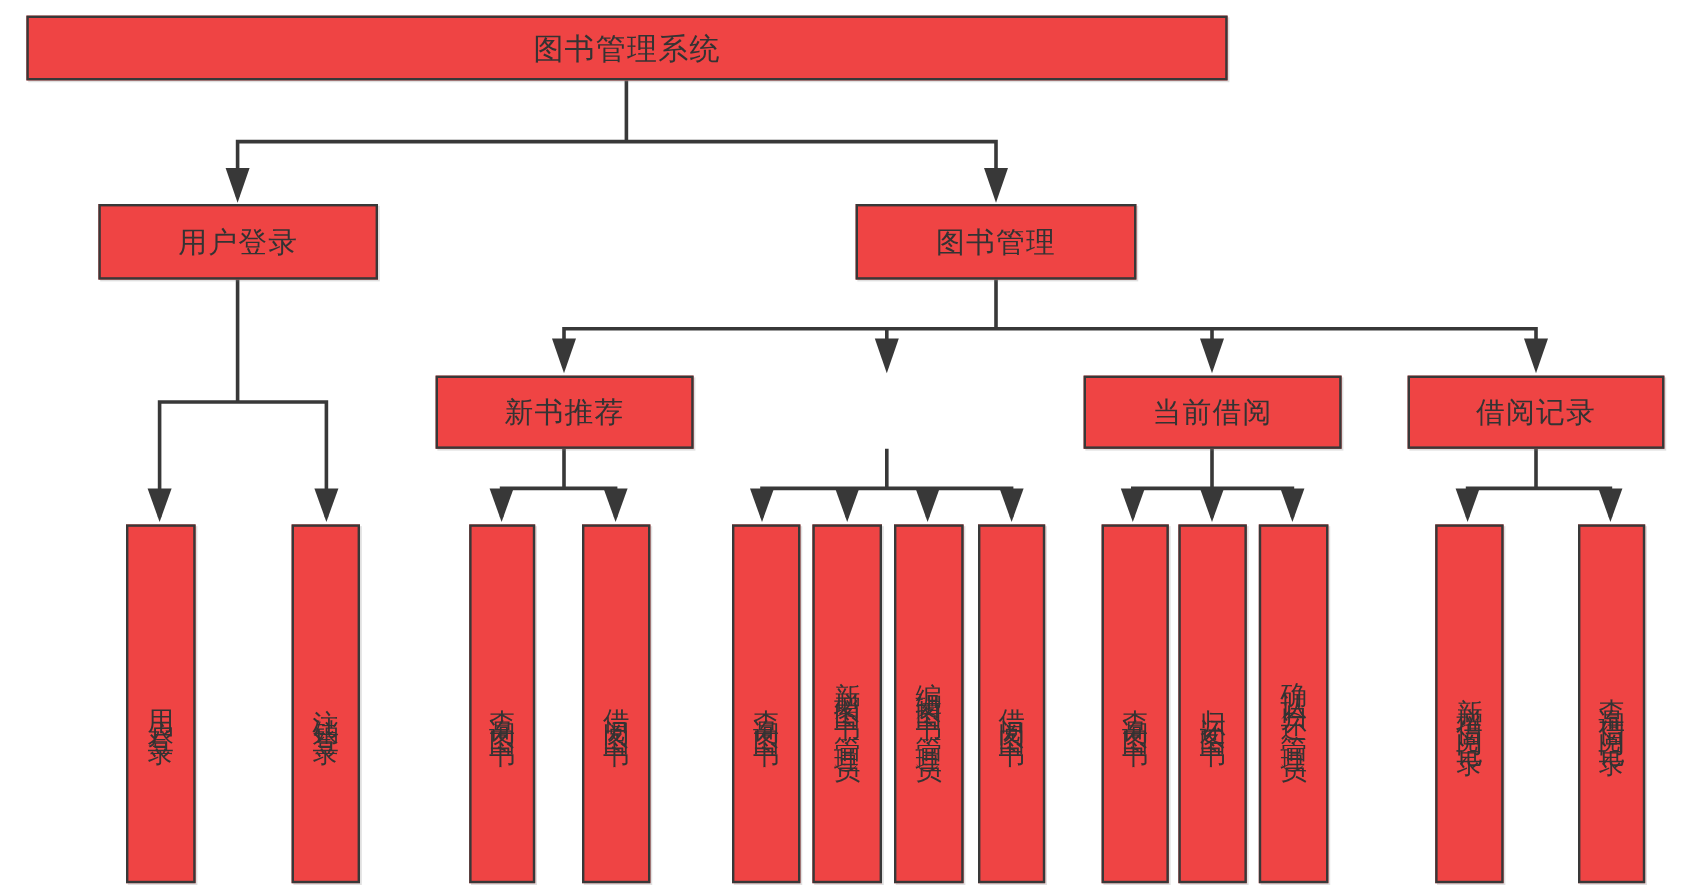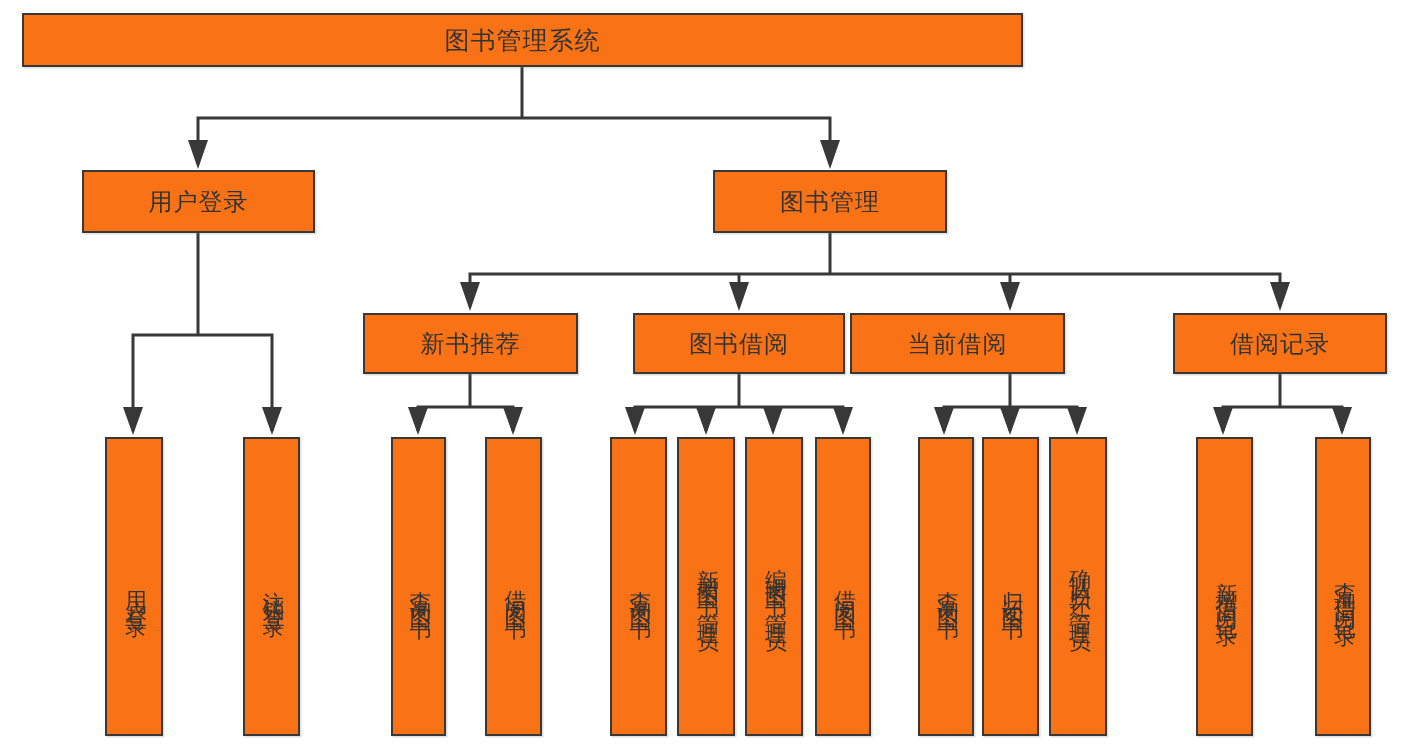--- a/index.html
+++ b/index.html
@@ -11,24 +11,23 @@
   html,body{margin:0;padding:0;background:var(--background);}
   .stage{
     position:relative;width:1405px;height:747px;overflow:hidden;
     background:var(--background);
     font-family:"Liberation Sans","DejaVu Sans",sans-serif;
     color:var(--text);
   }
   .connectors{position:absolute;left:0;top:0;z-index:0;color:var(--line);}
   .node{
     position:absolute;z-index:1;box-sizing:border-box;
-    background:#f97316;border:2.5px solid var(--line);
+    background:#ef4444;border:2.5px solid var(--line);
     display:flex;align-items:center;justify-content:center;
     box-shadow:1.5px 1.5px 0 rgba(130,130,130,0.25);
-    font-family:Liberation Mono, monospace;
   }
   .hlabel{
     font-size:24px;letter-spacing:1px;color:var(--text);white-space:nowrap;
   }
   .root .hlabel{font-size:25px;}
   .vlabel{
     writing-mode:vertical-rl;
     font-size:22px;letter-spacing:9px;margin-bottom:-9px;
     color:var(--text);line-height:1;
   }
@@ -84,24 +83,21 @@
   <div class="node" style="left:82px;top:170px;width:233px;height:63px">
     <span class="hlabel">用户登录</span>
   </div>
   <div class="node" style="left:713px;top:170px;width:234px;height:63px">
     <span class="hlabel">图书管理</span>
   </div>
 
   <div class="node" style="left:363px;top:313px;width:215px;height:61px">
     <span class="hlabel">新书推荐</span>
   </div>
-  <div class="node" style="left:633px;top:313px;width:212px;height:61px">
-    <span class="hlabel">图书借阅</span>
-  </div>
-  <div class="node" style="left:850px;top:313px;width:215px;height:61px">
+  <div class="node" style="left:903px;top:313px;width:215px;height:61px">
     <span class="hlabel">当前借阅</span>
   </div>
   <div class="node" style="left:1173px;top:313px;width:214px;height:61px">
     <span class="hlabel">借阅记录</span>
   </div>
 
   <div class="node" style="left:105px;top:437px;width:58px;height:299px">
     <span class="vlabel">用户登录</span>
   </div>
   <div class="node" style="left:243px;top:437px;width:57px;height:299px">

